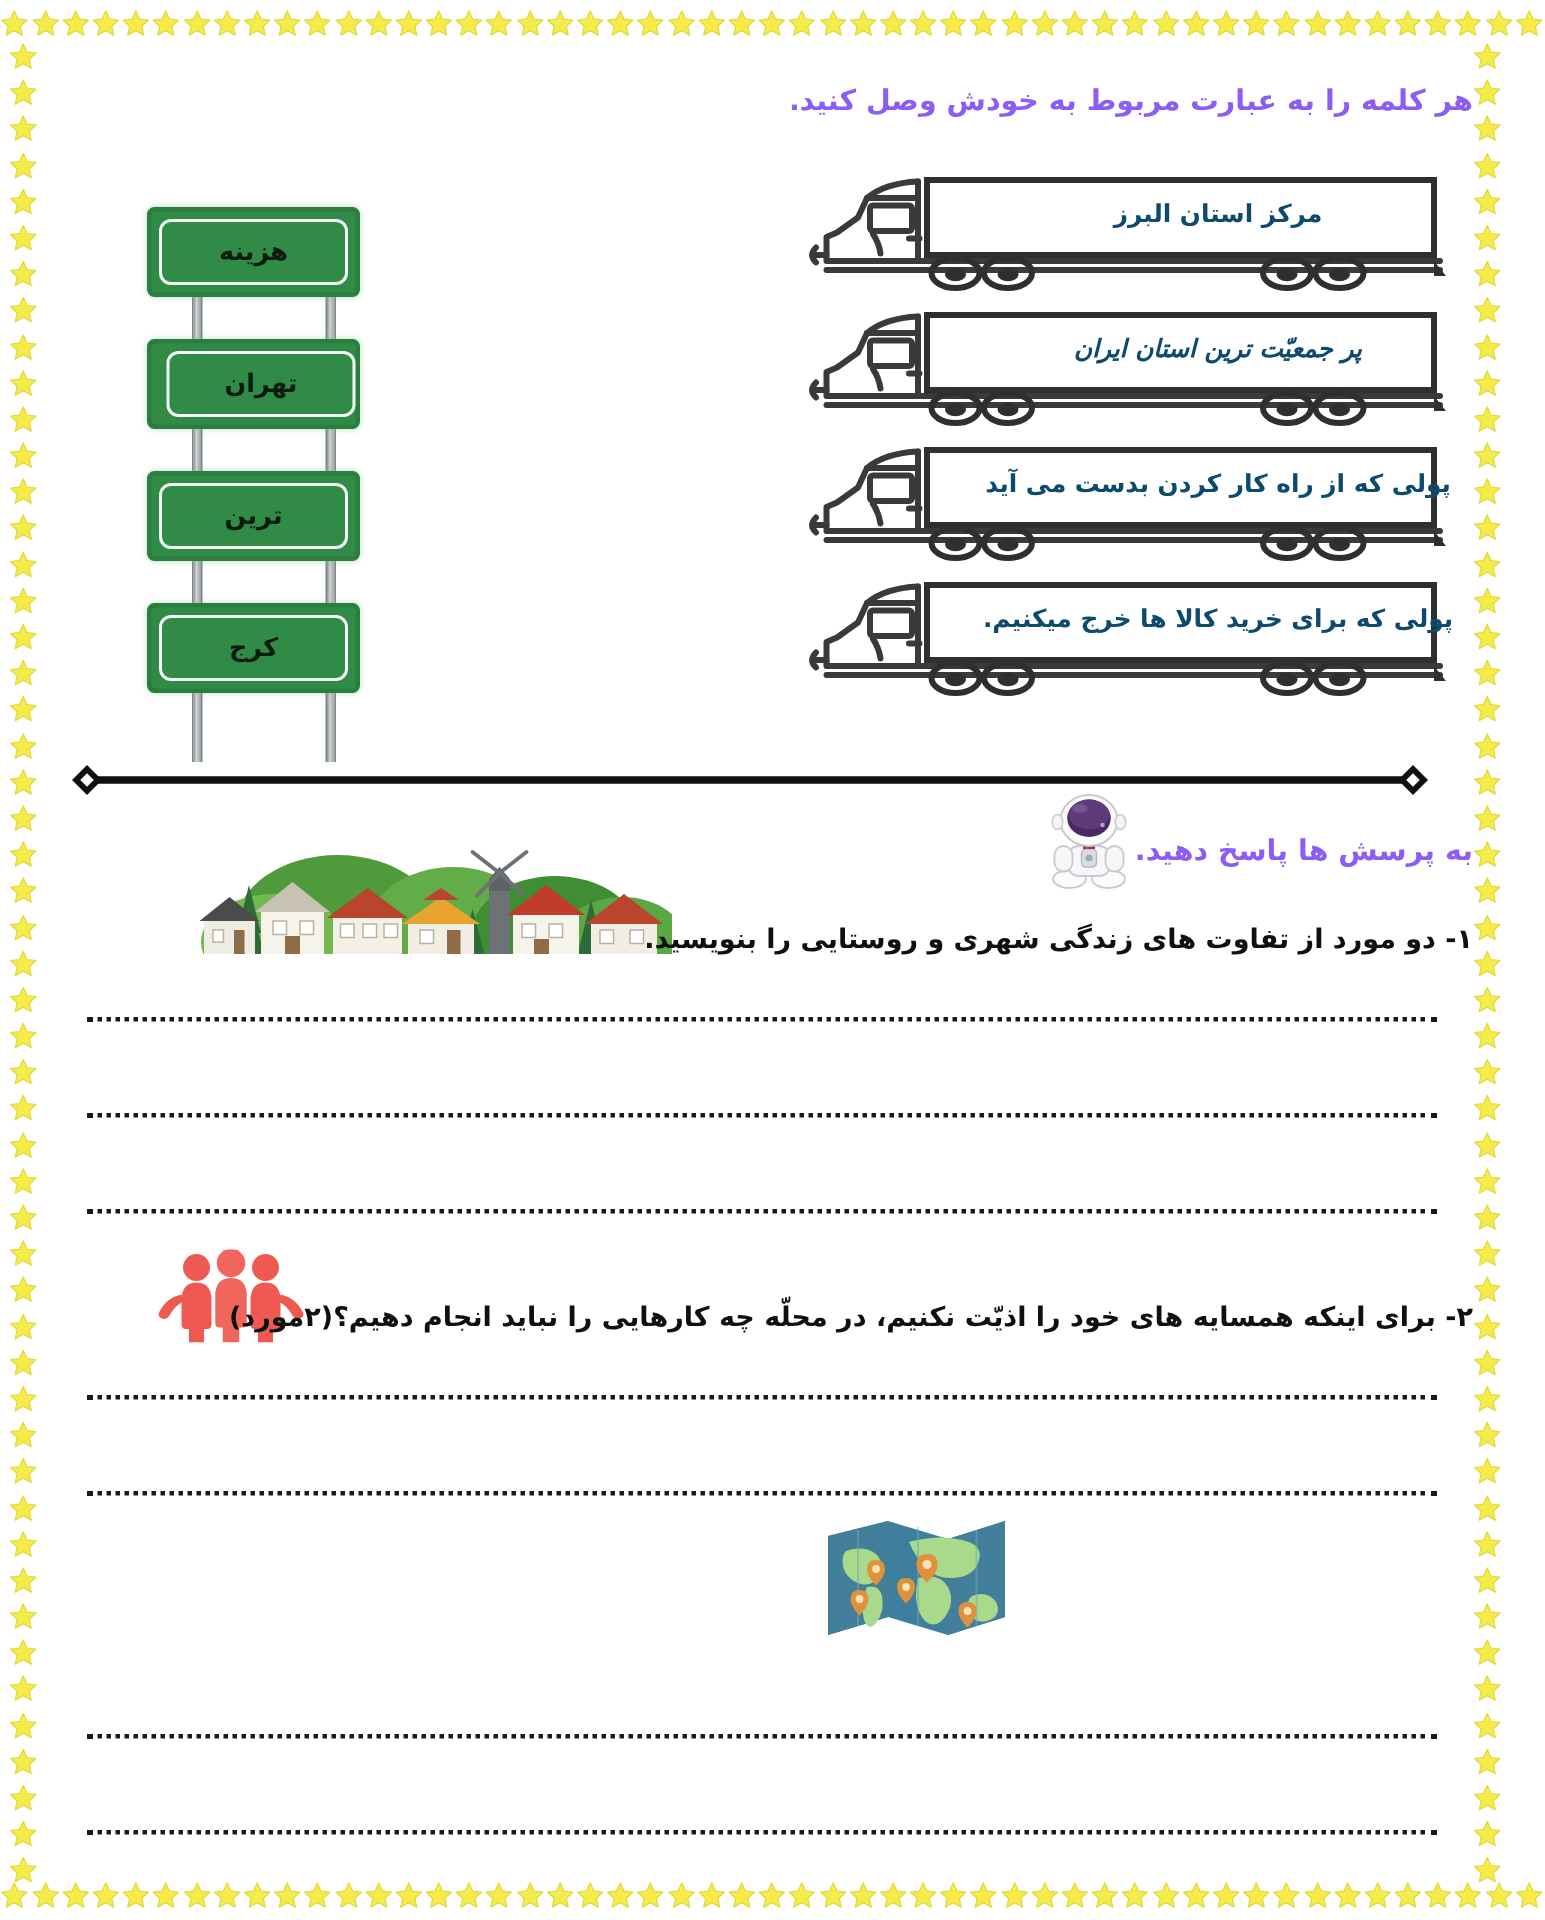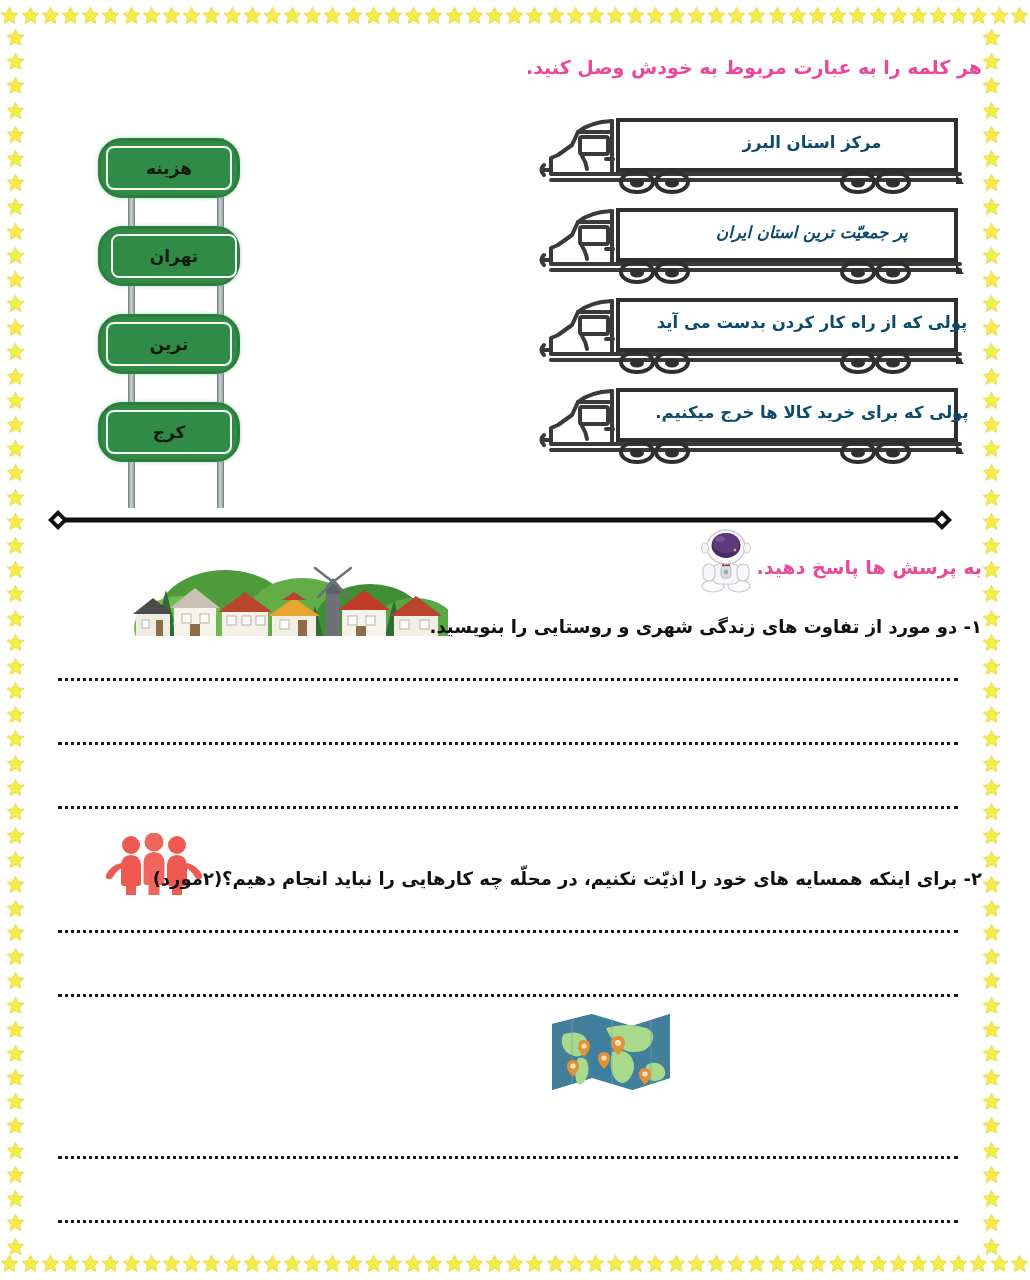--- a/index.html
+++ b/index.html
@@ -72,21 +72,21 @@
     left: 30px;
     top: 28px;
     width: 970px;
     height: 1222px;
   }
 
   
   .heading {
     position: absolute;
     font-weight: bold;
-    color: #ec4899;
+    color: #8b5cf6;
     direction: rtl;
     text-align: right;
     white-space: nowrap;
   }
   #title-match {
     right: 18px;
     top: 28px;
     font-size: 19px;
     letter-spacing: 0px;
   }
@@ -124,21 +124,21 @@
   .post.p1 { left: 6px; }
   .post.p2 { left: 95px; }
 
   .sign {
     position: absolute;
     left: 8px;
     width: 142px;
     height: 60px;
     background: #2f8b46;
     border: 3px solid #2c7e40;
-    border-radius: 24px;
+    border-radius: 5px;
     box-shadow: 0 0 4px rgba(120,190,140,0.55);
     box-sizing: border-box;
     display: flex;
     align-items: center;
     justify-content: center;
   }
   .sign-inner {
     width: 126px;
     height: 44px;
     border: 2.5px solid #f3fbf4;

